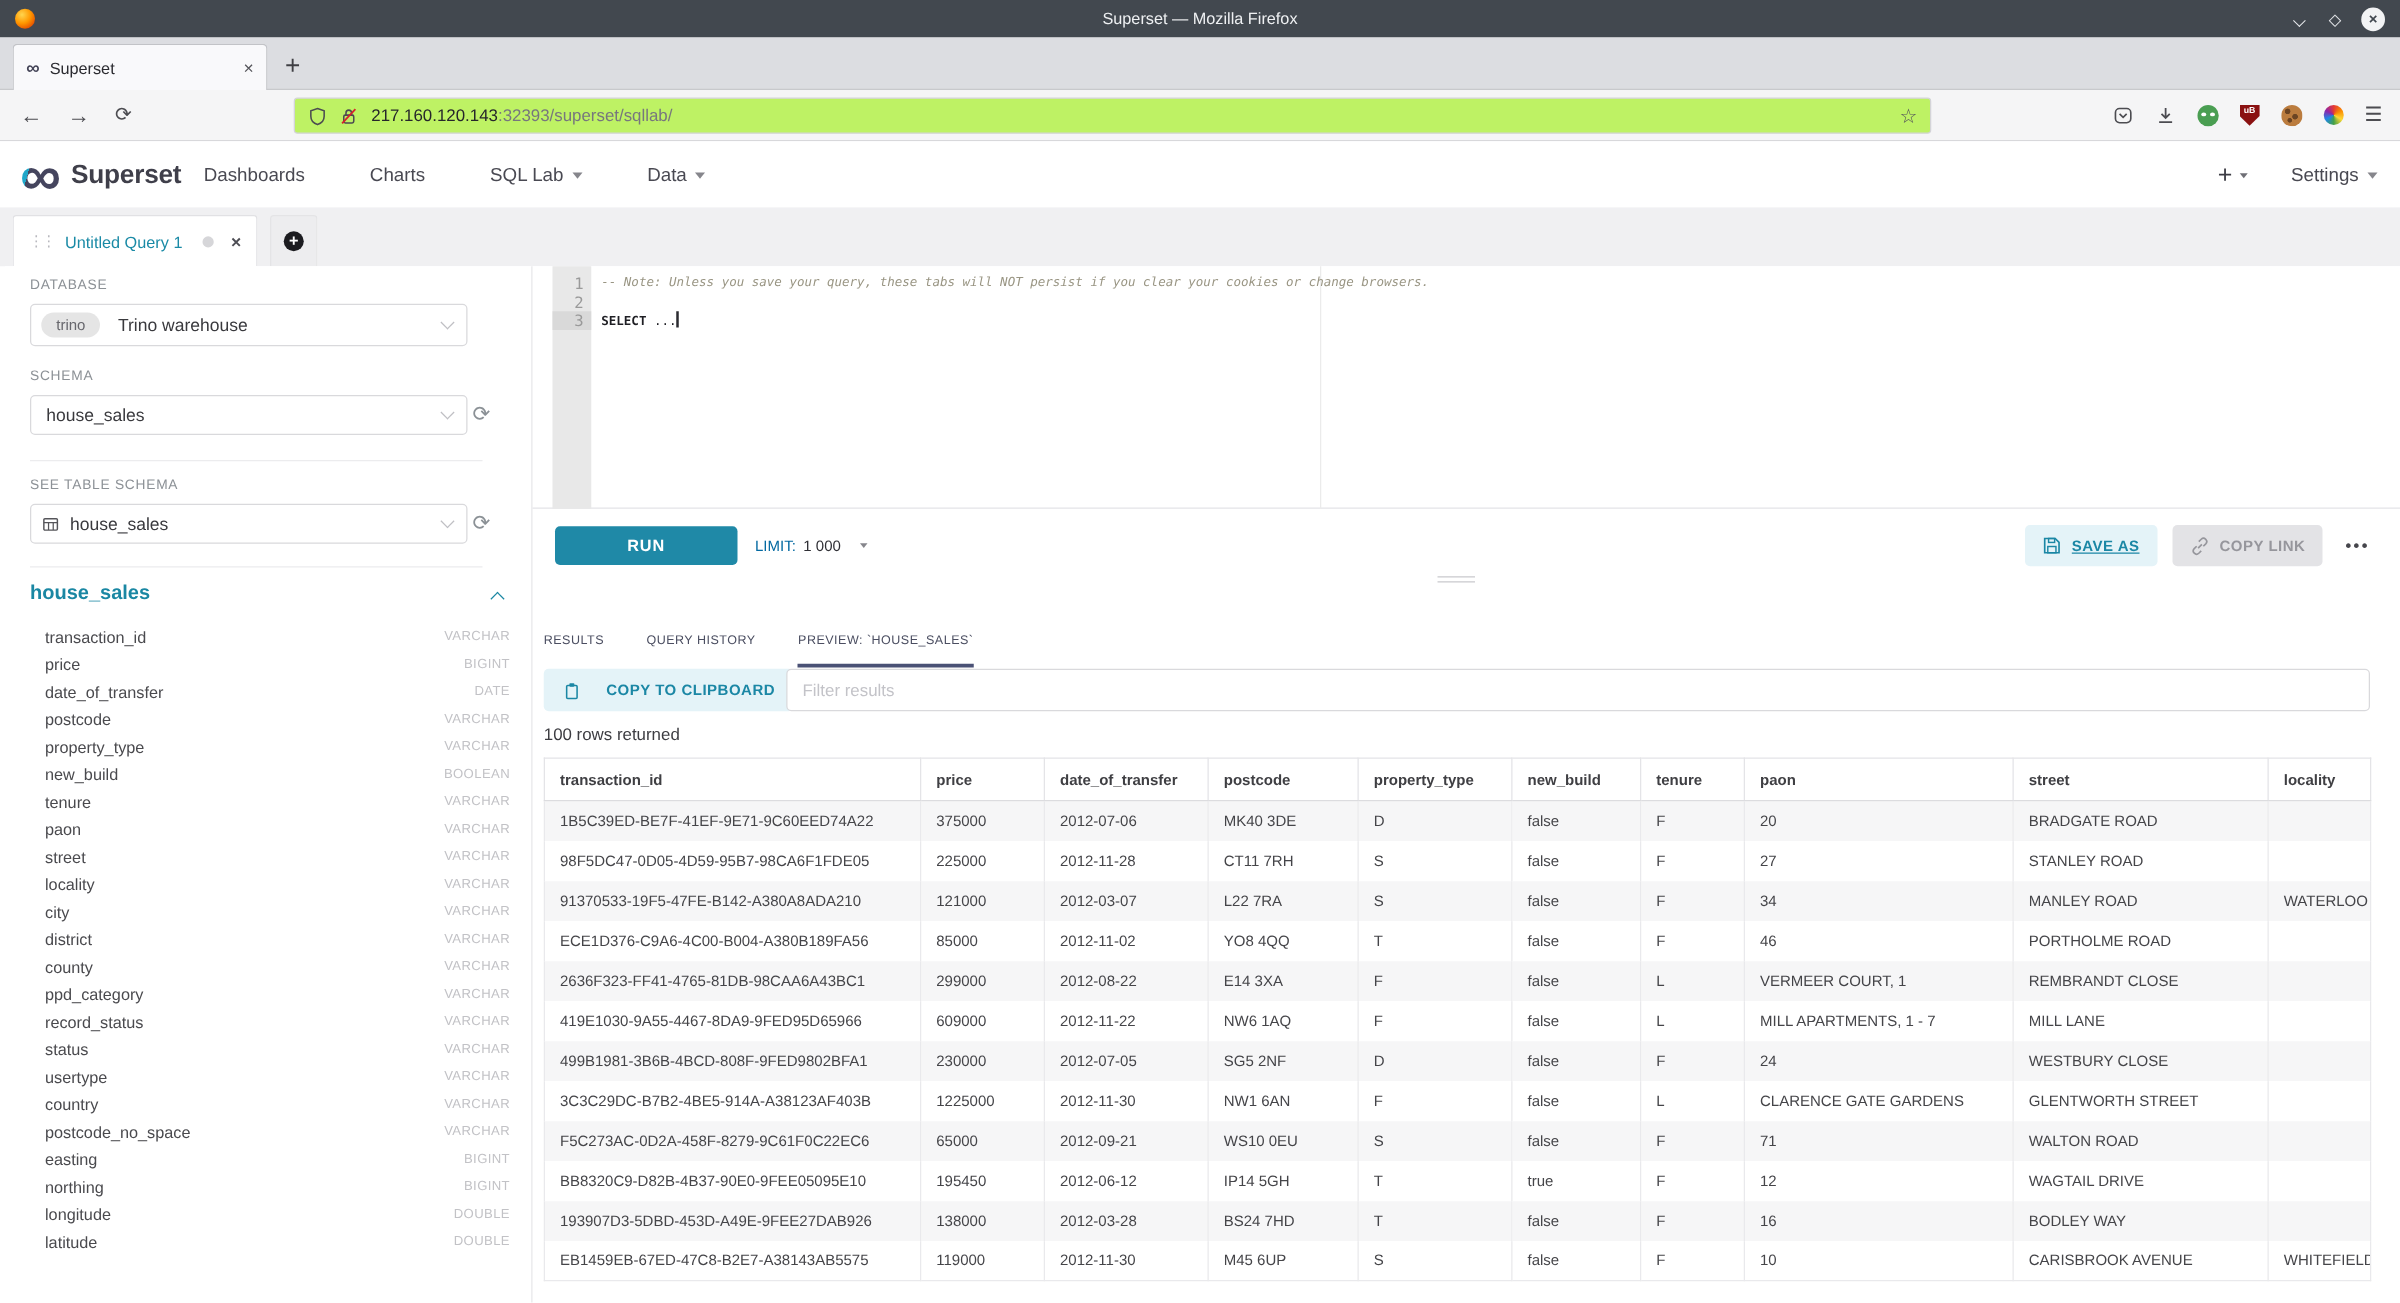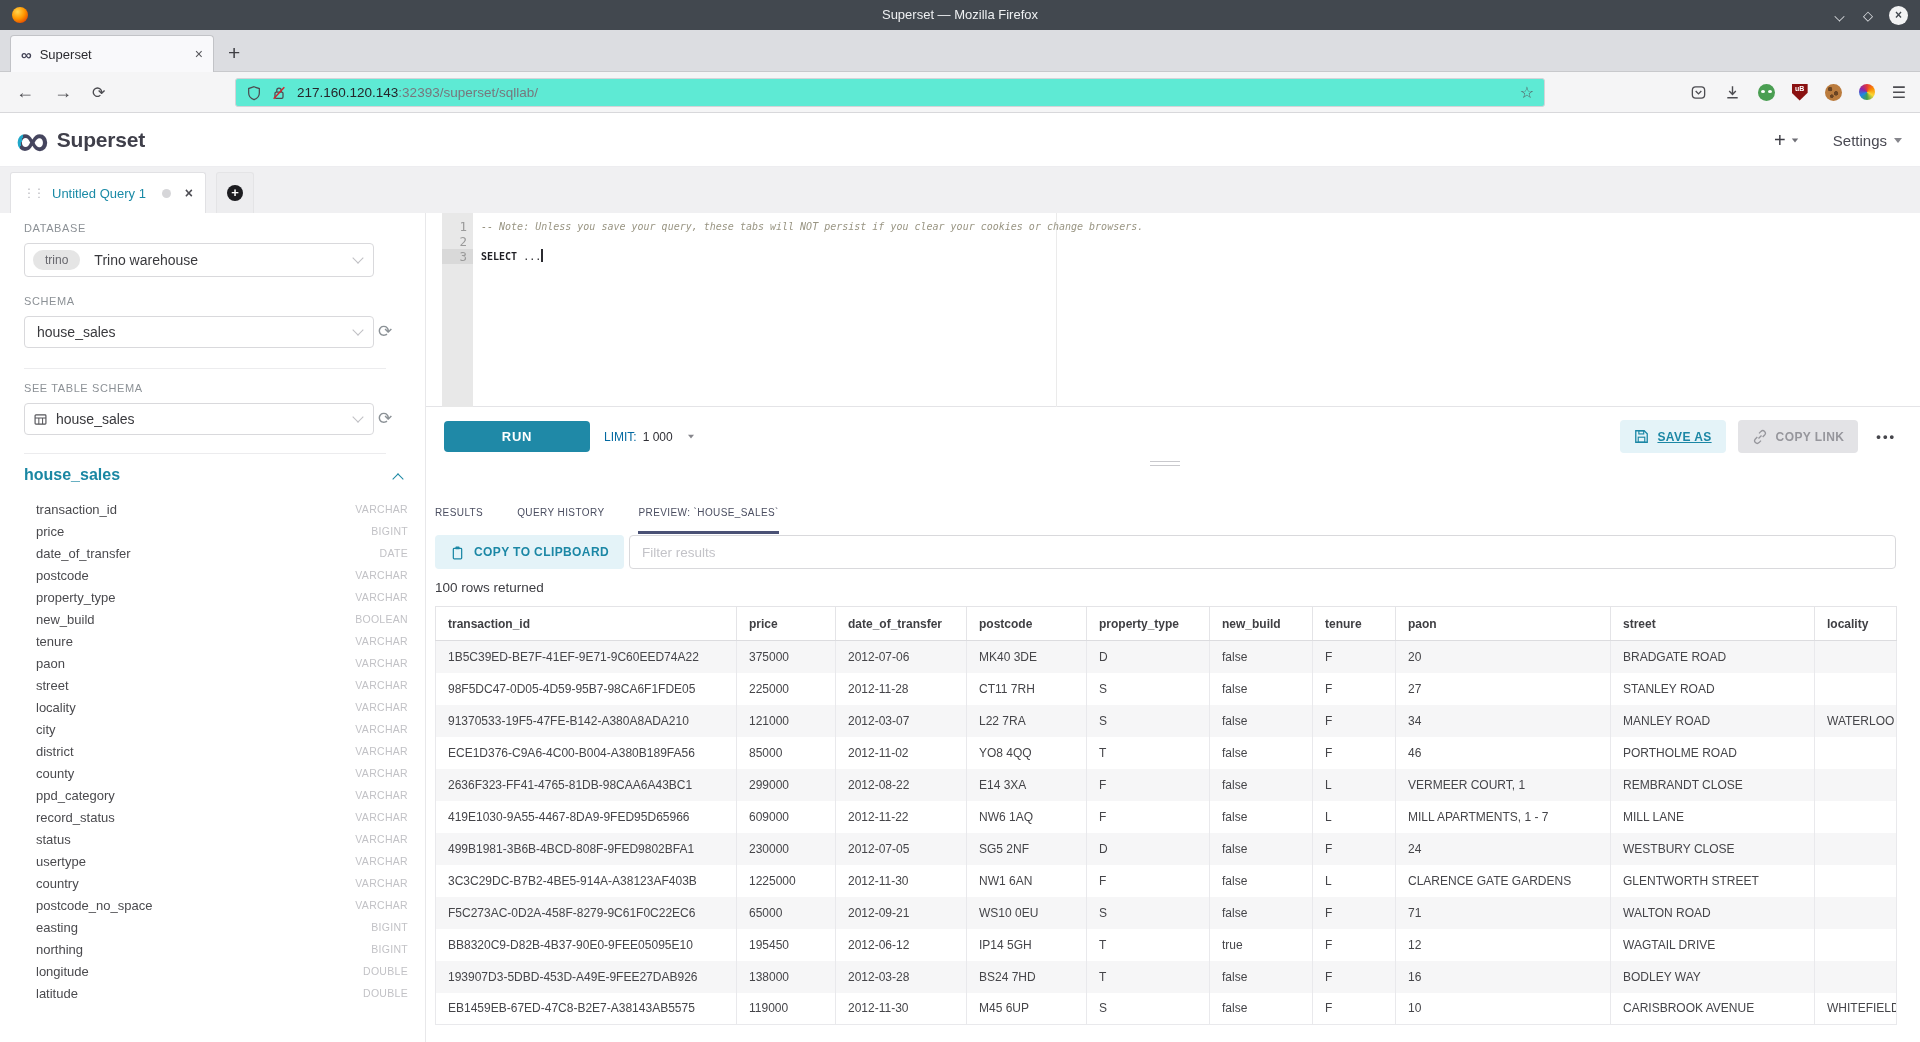--- a/index.html
+++ b/index.html
@@ -29,21 +29,21 @@
   .btab-fav { font-size:15px; font-weight:bold; color:#434356; margin-right:8px; line-height:1; }
   .btab-title { font-size:13px; color:#2b2b30; flex:1; }
   .btab-close { font-size:14px; color:#55555a; }
   .newtab-btn { position:absolute; left:228px; top:9px; font-size:21px; color:#3f3f44; line-height:28px; }
 
   
   .urlbar { position:absolute; left:0; top:72px; width:1920px; height:41px; background:#f5f5f6;
     border-bottom:1px solid #d8d8db; }
   .nav-glyph { position:absolute; top:0; height:40px; display:flex; align-items:center;
     font-size:18px; color:#4c4c51; }
-  .urlbox { position:absolute; left:235px; top:6px; width:1310px; height:29px; background:#5eead4;
+  .urlbox { position:absolute; left:235px; top:6px; width:1310px; height:29px; background:#bef264;
     border:1px solid #d4d4d8; border-radius:3px; display:flex; align-items:center; padding:0 10px; }
   .urlbox svg { flex:0 0 auto; }
   .url-text { margin-left:10px; font-size:13.5px; flex:1; white-space:nowrap; overflow:hidden; }
   .url-host { color:#26262b; }
   .url-path { color:#77777d; }
   .url-star { font-size:16px; color:#55555a; }
   .tool-icons { position:absolute; right:14px; top:0; height:40px; display:flex; align-items:center; gap:17px; }
   .ext-mask { width:17px; height:17px; border-radius:50%; background:#4a9e52; position:relative; }
   .ext-mask::before { content:""; position:absolute; left:3px; top:6px; width:4px; height:3px; border-radius:50%; background:#fff; }
   .ext-mask::after  { content:""; position:absolute; right:3px; top:6px; width:4px; height:3px; border-radius:50%; background:#fff; }
@@ -147,21 +147,21 @@
 
   
   .res-tabs { position:absolute; left:9px; top:266px; display:flex; gap:34px; }
   .res-tab { font-size:10px; font-weight:400; color:#4b4e61; letter-spacing:.4px; padding-bottom:13px;
     border-bottom:3px solid transparent;margin-top:28px; }
   .res-tab.active { border-bottom-color:#4a5175; }
 
   .copy-row { position:absolute; left:9px; top:322px; right:28px; height:34px; }
   .copy-btn { position:absolute; left:0; top:0; height:34px; background:#e4f3f8; border-radius:4px;
     color:#1b87a5; font-size:12px; font-weight:bold; letter-spacing:.4px;
-    display:flex; align-items:center; gap:9px; padding:0 15px; }
+    display:flex; align-items:center; gap:20px; padding:0 15px; }
   .filter-input { position:absolute; left:194px; top:0; right:0; height:34px; border:1px solid #d9d9dc;
     border-radius:4px; padding:0 12px; font-size:13.5px; color:#3d3d42; outline:none;
     font-family:"Liberation Sans", sans-serif; }
   .filter-input::placeholder { color:#c3c3c8; }
   .rows-returned { position:absolute; left:9px; top:367px; font-size:13.5px; color:#3d3d42; }
 
   
   .res-table { position:absolute; left:9px; top:393px; width:1461px; border-collapse:collapse;
     table-layout:fixed; }
   .res-table th { height:34px; font-size:12px; font-weight:bold; color:#3f3f43; text-align:left;
@@ -226,20 +226,36 @@
     <span class="ext-asterisk"></span>
     <span class="menu-glyph">☰</span>
   </div>
 </div>
 
 <div class="navbar">
   <div class="brand">
     <span class="brand-infinity">∞</span>
     <span class="brand-name">Superset</span>
   </div>
+  <div class="nav-items">
+      <span class="nav-item">
+        <span>Dashboards</span>
+      </span>
+      <span class="nav-item">
+        <span>Charts</span>
+      </span>
+      <span class="nav-item">
+        <span>SQL Lab</span>
+        <span class="caret"></span>
+      </span>
+      <span class="nav-item">
+        <span>Data</span>
+        <span class="caret"></span>
+      </span>
+    </div>
   <div class="nav-right">
     <span class="nav-plus">
         <span>+</span>
         <span class="caret"></span>
       </span>
     <span class="nav-settings">
         <span>Settings</span>
         <span class="caret"></span>
       </span>
   </div>

